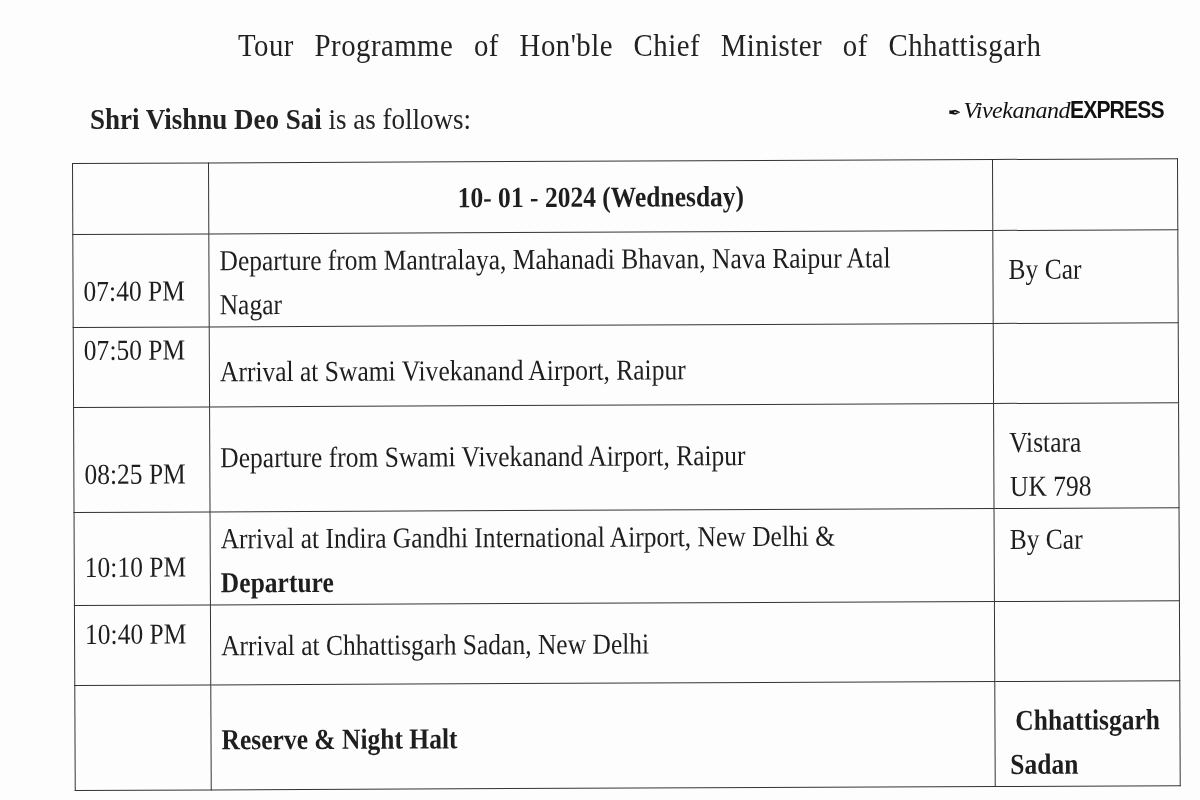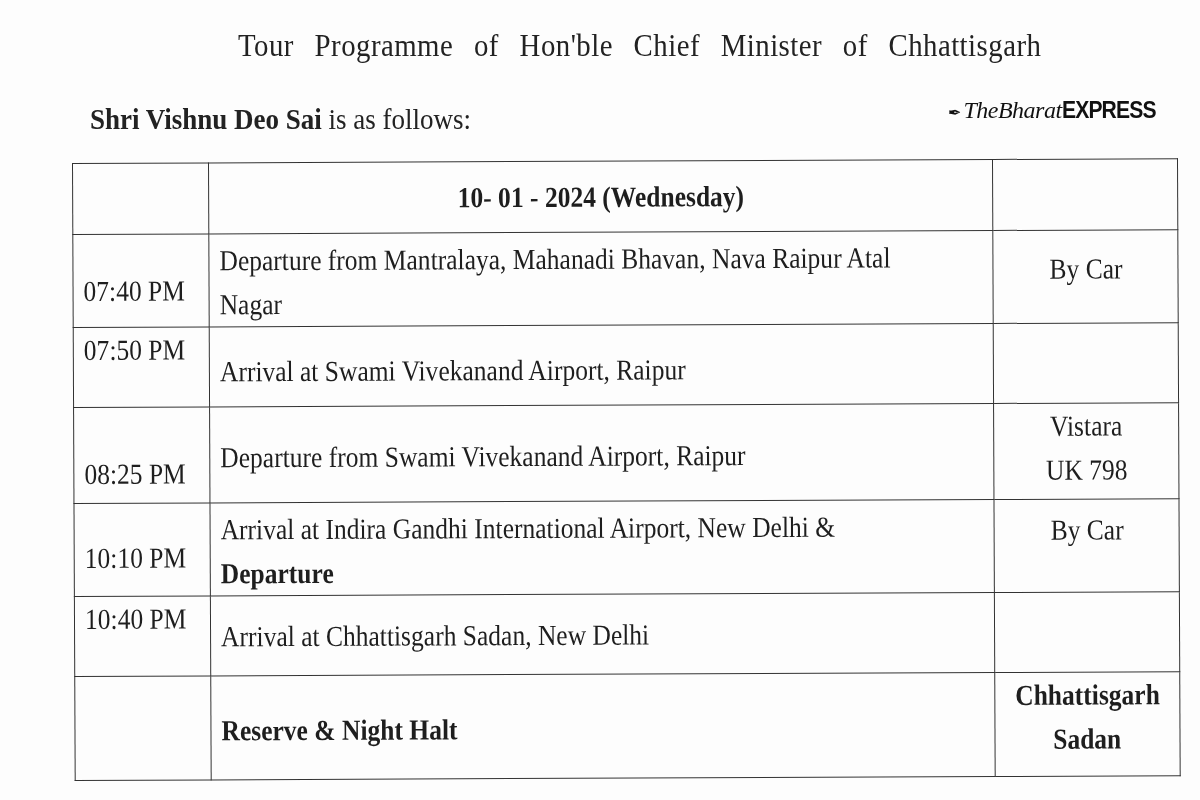--- a/index.html
+++ b/index.html
@@ -28,36 +28,36 @@
   table.schedule {
     position: absolute; left: 72px; top: 163px; width: 1096px;
     border-collapse: collapse; transform: rotate(-0.25deg); transform-origin: left top;
   }
   table.schedule td {
     border: 1.5px solid #333; font-size: 29px; color: #1e1e1e; vertical-align: top;
     padding: 0 10px; line-height: 44px;
   }
   td.time { width: 131px; padding-left: 8px; white-space: nowrap; }
   td.desc { width: 740px; }
-  td.mode { width: 160px; text-align: center; line-height: 40px; }
+  td.mode { width: 160px; line-height: 40px; }
   tr.head td { height: 70px; }
   tr.head td.desc { text-align: center; font-weight: bold; vertical-align: middle; }
   .cond { display: inline-block; transform: scaleX(0.88); transform-origin: left; white-space: nowrap; }
   .cond-c { display: inline-block; transform: scaleX(0.88); transform-origin: center; white-space: nowrap; }
   .bold { font-weight: bold; }
 </style>
 </head>
 <body>
 
 <div class="title-line">Tour Programme of Hon'ble Chief Minister of Chhattisgarh</div>
 <div class="subtitle-line"><b>Shri Vishnu Deo Sai</b><span> is as follows:</span></div>
 
 <div class="logo">
   <span class="pen">✒</span>
-  <span class="italic">TheBharat</span>
+  <span class="italic">Vivekanand</span>
   <span class="bold">EXPRESS</span>
 </div>
 
 <table class="schedule">
   <tbody>
       <tr class="head">
     <td class="time"></td>
     <td class="desc"><span class="cond-c">10- 01 - 2024 (Wednesday)</span></td>
     <td class="mode"></td>
   </tr>
@@ -70,34 +70,34 @@
 
   <tr style="height:80px">
     <td class="time" style=""><span class="cond">07:50 PM</span></td>
     <td class="desc" style="padding-top:22px"><span class="cond">Arrival at Swami Vivekanand Airport, Raipur</span></td>
     <td class="mode"></td>
   </tr>
 
   <tr style="height:96px">
     <td class="time" style="padding-top:44px"><span class="cond">08:25 PM</span></td>
     <td class="desc" style="padding-top:28px"><span class="cond">Departure from Swami Vivekanand Airport, Raipur</span></td>
-    <td class="mode" style="padding-top:0"><span class="cond-c">Vistara</span><br><span class="cond-c">UK 798</span></td>
+    <td class="mode" style="padding-top:16px"><span class="cond-c">Vistara</span><br><span class="cond-c">UK 798</span></td>
   </tr>
 
   <tr style="height:88px">
     <td class="time" style="padding-top:32px"><span class="cond">10:10 PM</span></td>
     <td class="desc" style="padding-top:4px"><span class="cond">Arrival at Indira Gandhi International Airport, New Delhi &amp;</span><br><span class="cond bold">Departure</span></td>
     <td class="mode" style="padding-top:8px"><span class="cond-c">By Car</span></td>
   </tr>
 
   <tr style="height:80px">
-    <td class="time" style=""><span class="cond">10:40 PM</span></td>
+    <td class="time" style="padding-top:6px"><span class="cond">10:40 PM</span></td>
     <td class="desc" style="padding-top:18px"><span class="cond">Arrival at Chhattisgarh Sadan, New Delhi</span></td>
     <td class="mode"></td>
   </tr>
 
   <tr style="height:104px">
     <td class="time"><span class="cond"></span></td>
     <td class="desc" style="padding-top:32px"><span class="cond bold">Reserve &amp; Night Halt</span></td>
-    <td class="mode" style="padding-top:0"><span class="cond-c bold">Chhattisgarh</span><br><span class="cond-c bold">Sadan</span></td>
+    <td class="mode" style="padding-top:16px"><span class="cond-c bold">Chhattisgarh</span><br><span class="cond-c bold">Sadan</span></td>
   </tr>
 </tbody>
   </table>
 
 </body></html>

